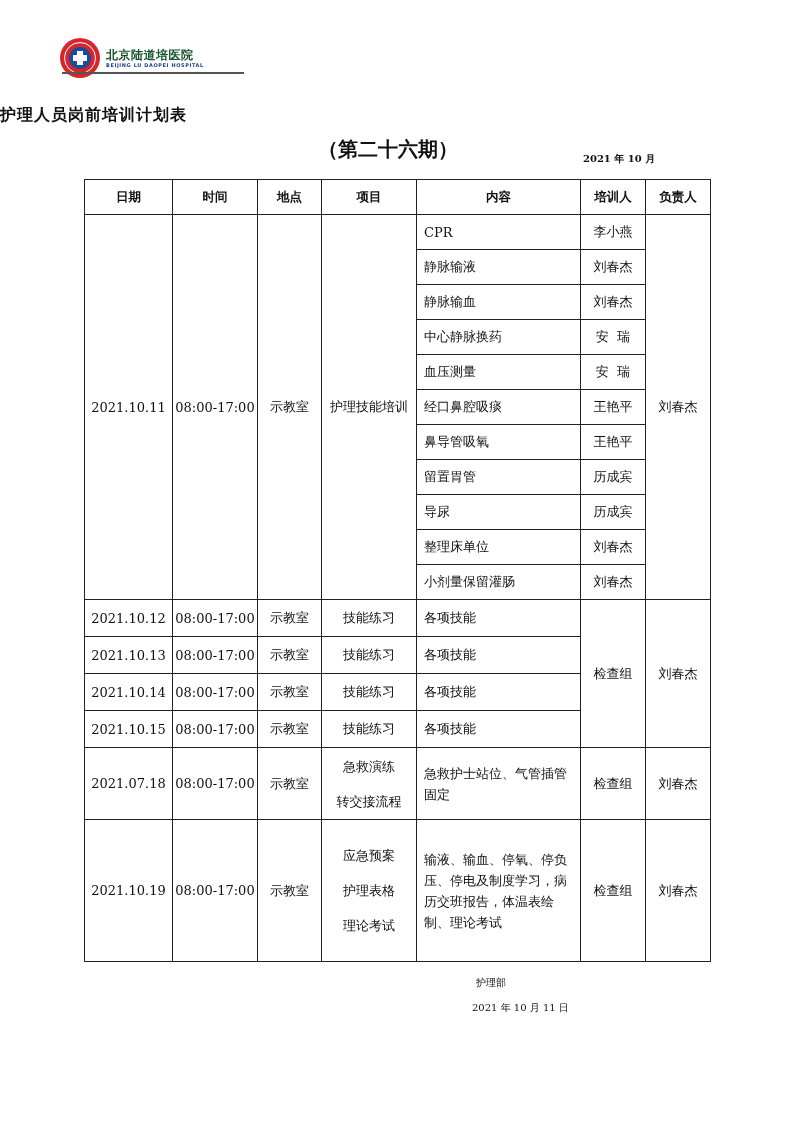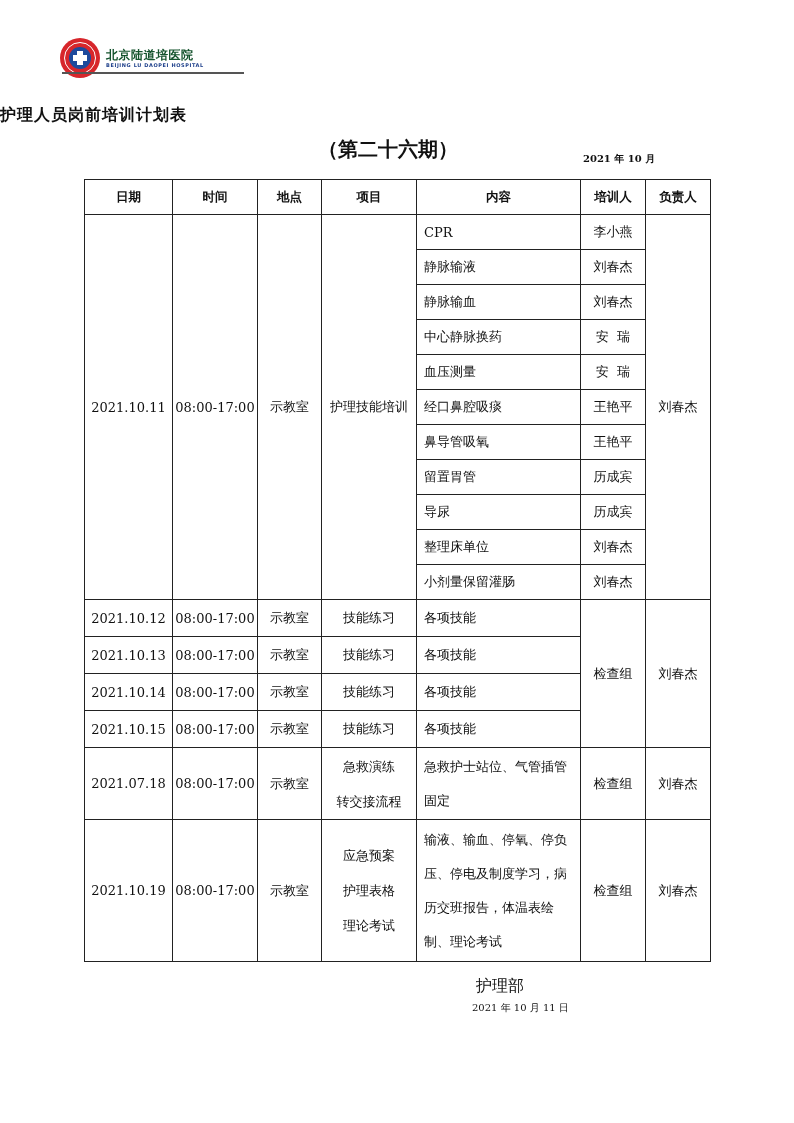--- a/index.html
+++ b/index.html
@@ -19,23 +19,23 @@
   .title { position: absolute; left: 0; width: 794px; top: 105px; font-size: 16px; font-weight: bold; letter-spacing: 1px; }
   .subtitle { position: absolute; left: 318px; top: 136px; font-size: 20px; font-weight: bold; }
   .date-top { position: absolute; left: 583px; top: 152px; font-size: 10px; font-weight: bold; }
 
   table.plan { position: absolute; left: 84px; top: 179px; border-collapse: collapse; table-layout: fixed; width: 626px; }
   table.plan td, table.plan th { border: 1.3px solid #222; font-size: 13px; padding: 0; height: 35px; box-sizing: border-box; font-weight: normal; }
   table.plan th { font-family: "DejaVu Sans", "Liberation Sans", sans-serif; font-weight: bold; font-size: 12.5px; text-align: center; }
   .c { text-align: center; }
   .l { text-align: left; padding-left: 7px !important; }
   .multi { line-height: 35px; }
-  .multi-content { line-height: 34px; padding-right: 4px !important; }
+  .multi-content { line-height: 21px; padding-right: 4px !important; }
 
-  .sign-dept { position: absolute; left: 476px; top: 976px; font-size: 16px; }
+  .sign-dept { position: absolute; left: 476px; top: 976px; font-size: 10px; }
   .sign-date { position: absolute; left: 472px; top: 1001px; font-size: 10px; }
 </style>
 </head>
 <body>
 
 <div class="logo">
   <div class="logo-badge">
     <div class="ring"></div>
       <div class="inner"></div>
     <div class="cross-h"></div>

